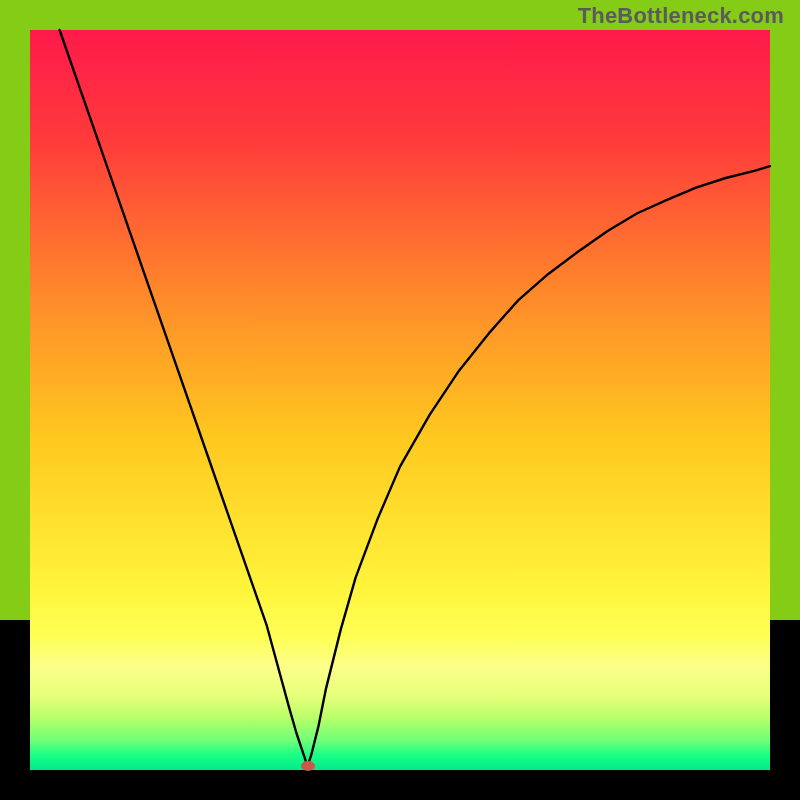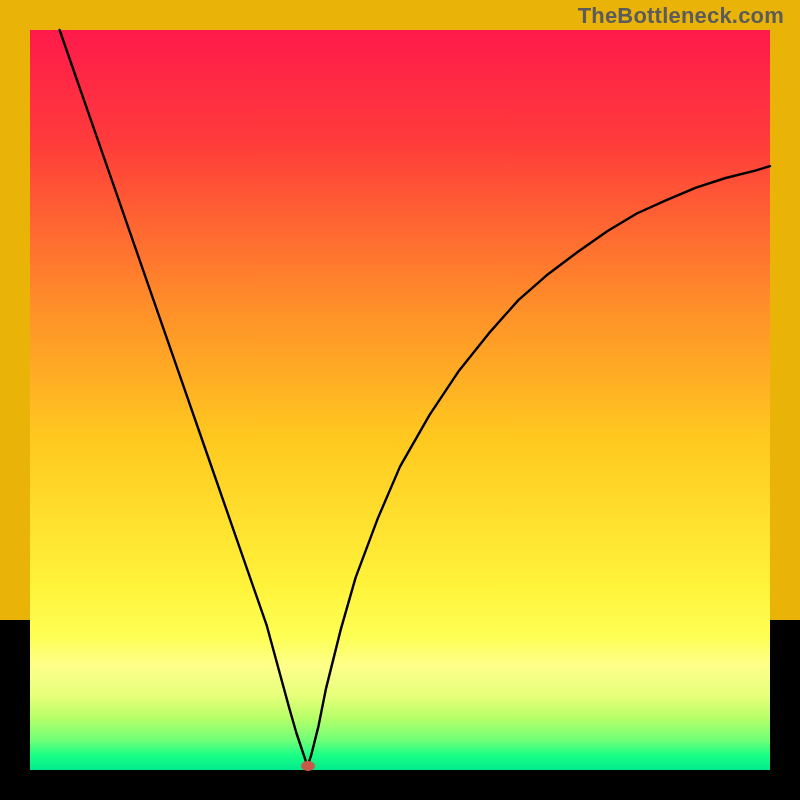--- a/index.html
+++ b/index.html
@@ -9,21 +9,21 @@
     height: 800px;
     background: #000000;
     overflow: hidden;
   }
   .frame {
     position: absolute;
     left: 0;
     top: 0;
     width: 800px;
     height: 620px;
-    background: #eab308;
+    background: #84cc16;
     text-align: center;
   }
   .plot-area {
     position: absolute;
     left: 30px;
     top: 30px;
     width: 740px;
     height: 740px;
     
   }

